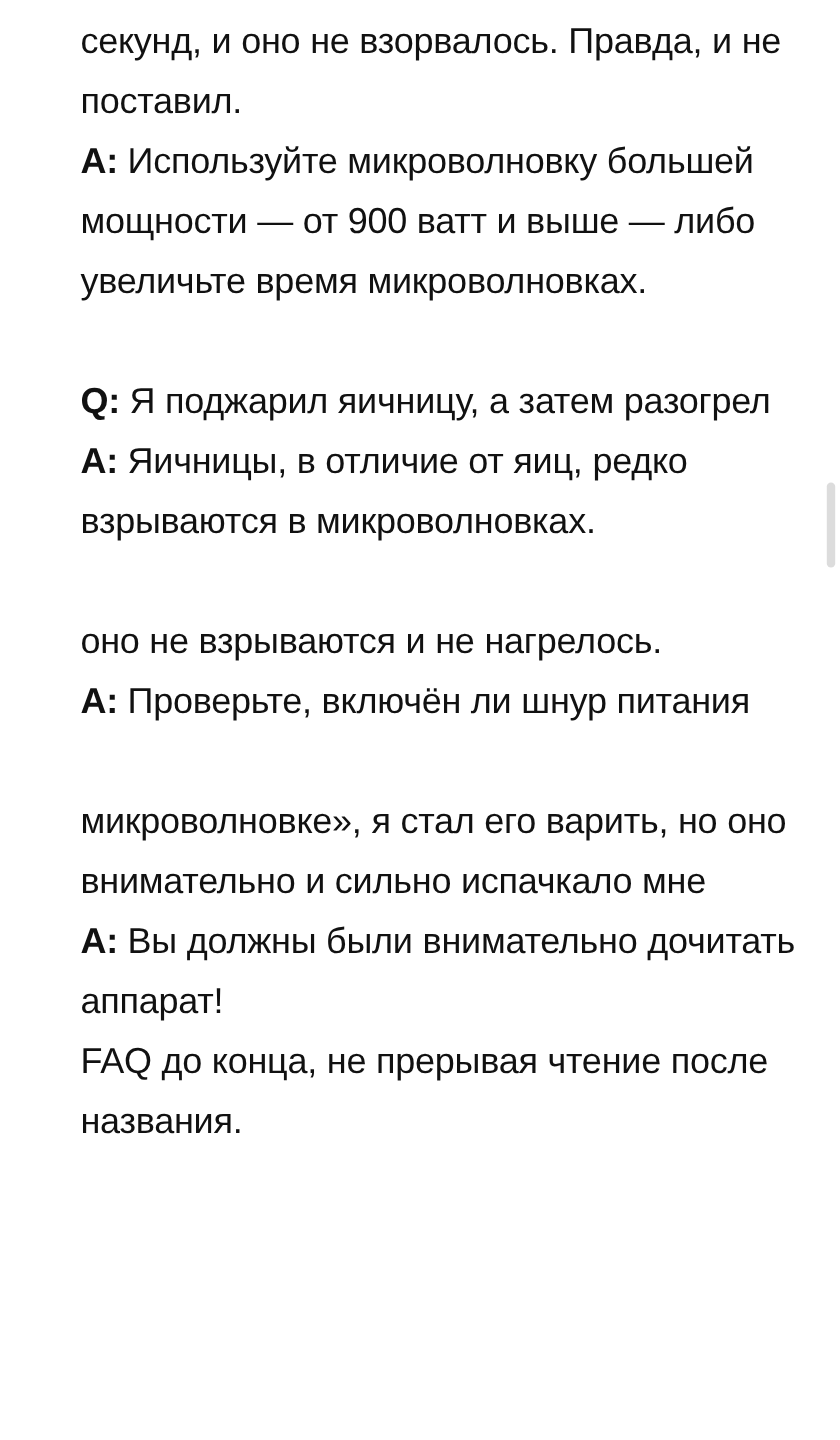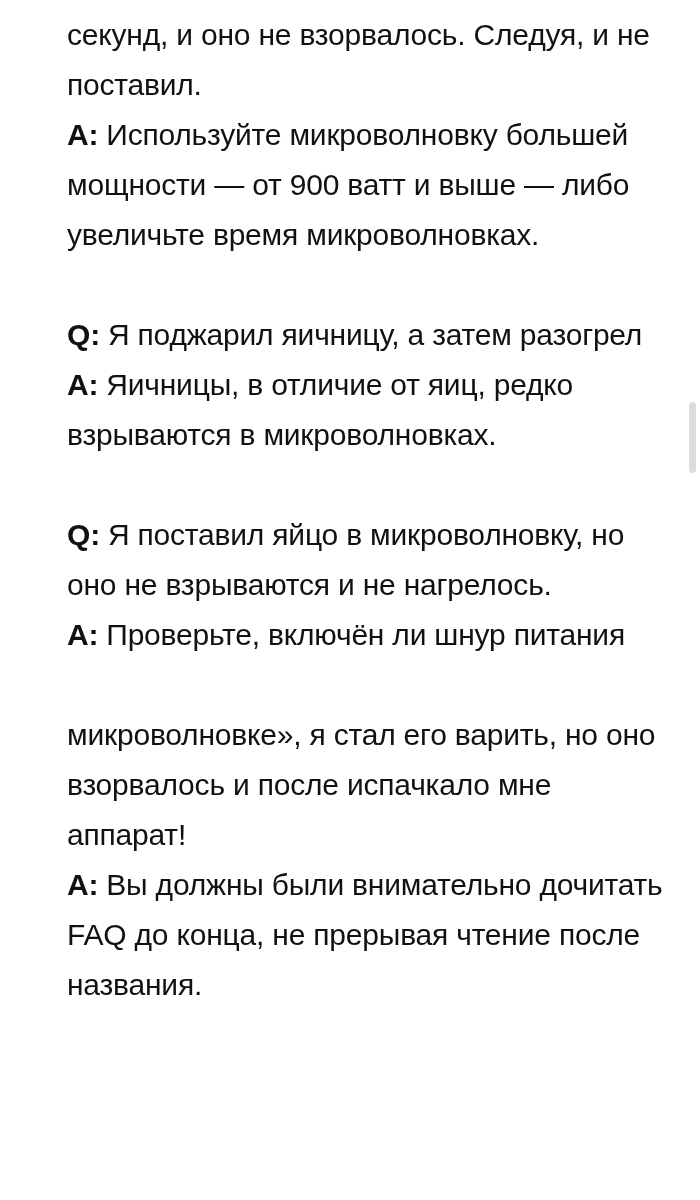--- a/index.html
+++ b/index.html
@@ -41,21 +41,21 @@
     background: #dcdcdc;
     border-radius: 3.5px;
   }
 </style>
 </head>
 <body>
 
 <main class="doc">
 
   <section>
-    <div class="line">секунд, и оно не взорвалось. Следуя, и не</div>
+    <div class="line">секунд, и оно не взорвалось. Правда, и не</div>
     <div class="line">поставил.</div>
     <div class="line">
       <span class="prefix">А:</span><span>Используйте микроволновку большей</span>
     </div>
     <div class="line">мощности — от 900 ватт и выше — либо</div>
     <div class="line">увеличьте время микроволновках.</div>
   </section>
 
   <div class="blank-line"></div>
 
@@ -65,37 +65,34 @@
     </div>
     <div class="line">
       <span class="prefix">А:</span><span>Яичницы, в отличие от яиц, редко</span>
     </div>
     <div class="line">взрываются в микроволновках.</div>
   </section>
 
   <div class="blank-line"></div>
 
   <section>
-    <div class="line">
-      <span class="prefix">Q:</span><span>Я поставил яйцо в микроволновку, но</span>
-    </div>
     <div class="line">оно не взрываются и не нагрелось.</div>
     <div class="line">
       <span class="prefix">А:</span><span>Проверьте, включён ли шнур питания</span>
     </div>
   </section>
 
   <div class="blank-line"></div>
 
   <section>
     <div class="line">микроволновке», я стал его варить, но оно</div>
-    <div class="line">взорвалось и после испачкало мне</div>
-    <div class="line">аппарат!</div>
+    <div class="line">внимательно и сильно испачкало мне</div>
     <div class="line">
       <span class="prefix">А:</span><span>Вы должны были внимательно дочитать</span>
     </div>
+    <div class="line">аппарат!</div>
     <div class="line">FAQ до конца, не прерывая чтение после</div>
     <div class="line">названия.</div>
   </section>
 
 </main>
 
 <div class="scrollbar-thumb"></div>
 
 </body></html>

